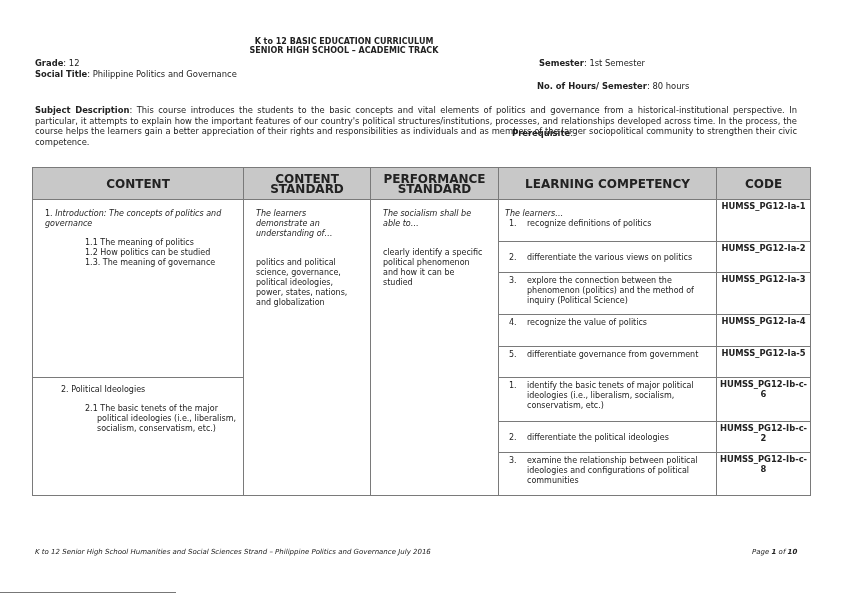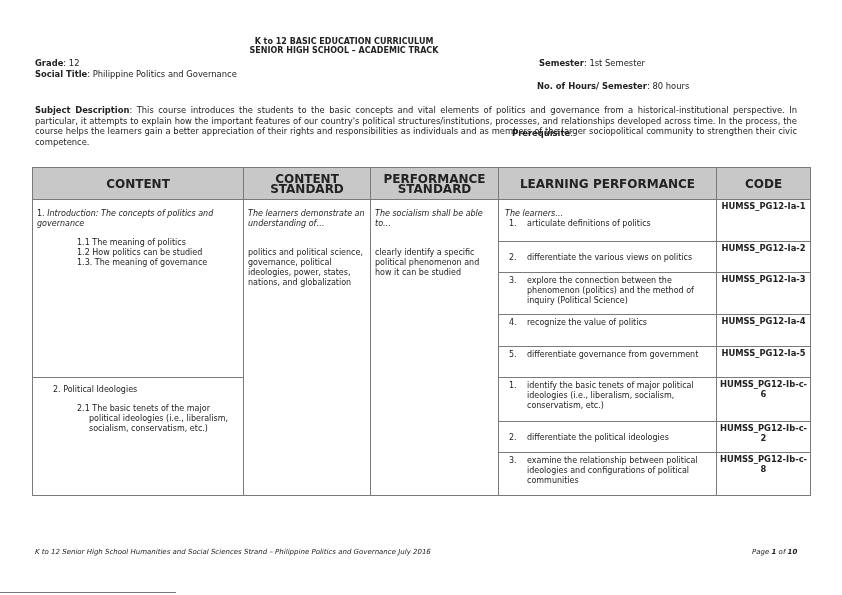--- a/index.html
+++ b/index.html
@@ -15,21 +15,21 @@
   table.curr th, table.curr td { border:1px solid #7a7a7a; vertical-align:top; }
   table.curr th { background:#c8c8c8; font-weight:bold; font-size:12px; text-align:center;
                   vertical-align:middle; height:31px; padding:0 4px; line-height:10px; }
   .c-content { width:211px; }
   .c-cs { width:127px; }
   .c-ps { width:128px; }
   .c-lc { width:218px; }
   .c-code { width:94px; }
   td.code { font-weight:bold; font-size:8.4px; text-align:center; vertical-align:middle; line-height:10px; }
   td.lc { padding:3px 6px 2px 6px; }
-  td.tall { padding:6px 4px;border-radius:12px; }
+  td.tall { padding:6px 12px;border-radius:12px; }
   .it { font-style:italic; }
   .lc-row { display:flex; }
   .lc-num { width:18px; flex:none; padding-left:4px; }
   .sub { padding-left:40px; }
   .footer-left { left:35px; top:548px; font-size:7px; font-style:italic; }
   .footer-right { left:752px; top:548px; font-size:7px; font-style:italic; }
   .footer-right b { font-weight:bold; }
   .rule { left:0; top:592px; width:176px; height:1px; background:#777; }
 </style>
 </head>
@@ -65,21 +65,21 @@
       <col class="c-cs">
       <col class="c-ps">
       <col class="c-lc">
       <col class="c-code">
   </colgroup>
   <thead>
     <tr>
       <th>CONTENT</th>
       <th>CONTENT STANDARD</th>
       <th>PERFORMANCE STANDARD</th>
-      <th>LEARNING PERFORMANCE</th>
+      <th>LEARNING COMPETENCY</th>
       <th>CODE</th>
     </tr>
   </thead>
   <tbody>
 
     <tr style="height:42px;">
       <td rowspan="5" class="tall" style="padding-top:9px;">
         <div><span>1. </span><span class="it">Introduction: The concepts of politics and governance</span></div>
         <div style="height:9px;"></div>
         <div class="sub">1.1  The meaning of politics</div>
@@ -93,21 +93,21 @@
       </td>
       <td rowspan="8" class="tall" style="padding-top:9px;">
         <div class="it">The socialism shall be able to…</div>
         <div style="height:19px;"></div>
         <div>clearly identify a specific political phenomenon and how it can be studied</div>
       </td>
       <td class="lc" style="padding-top:9px;">
         <div class="it">The learners…</div>
         <div class="lc-row">
             <span class="lc-num">1.</span>
-            <span>articulate definitions of politics</span>
+            <span>recognize definitions of politics</span>
           </div>
       </td>
       <td class="code">HUMSS_PG12-Ia-1</td>
     </tr>
     <tr style="height:31px;">
       <td class="lc" style="vertical-align:middle;">
         <div class="lc-row">
             <span class="lc-num">2.</span>
             <span>differentiate the various views on politics</span>
           </div>

